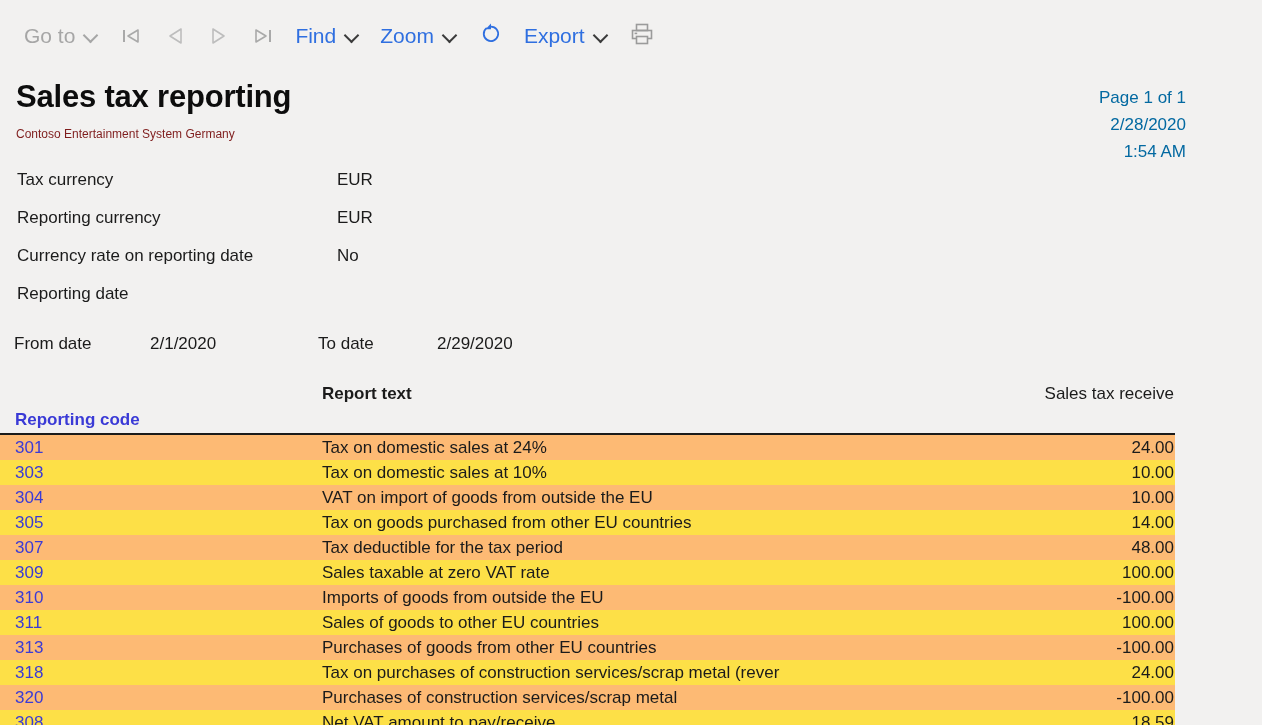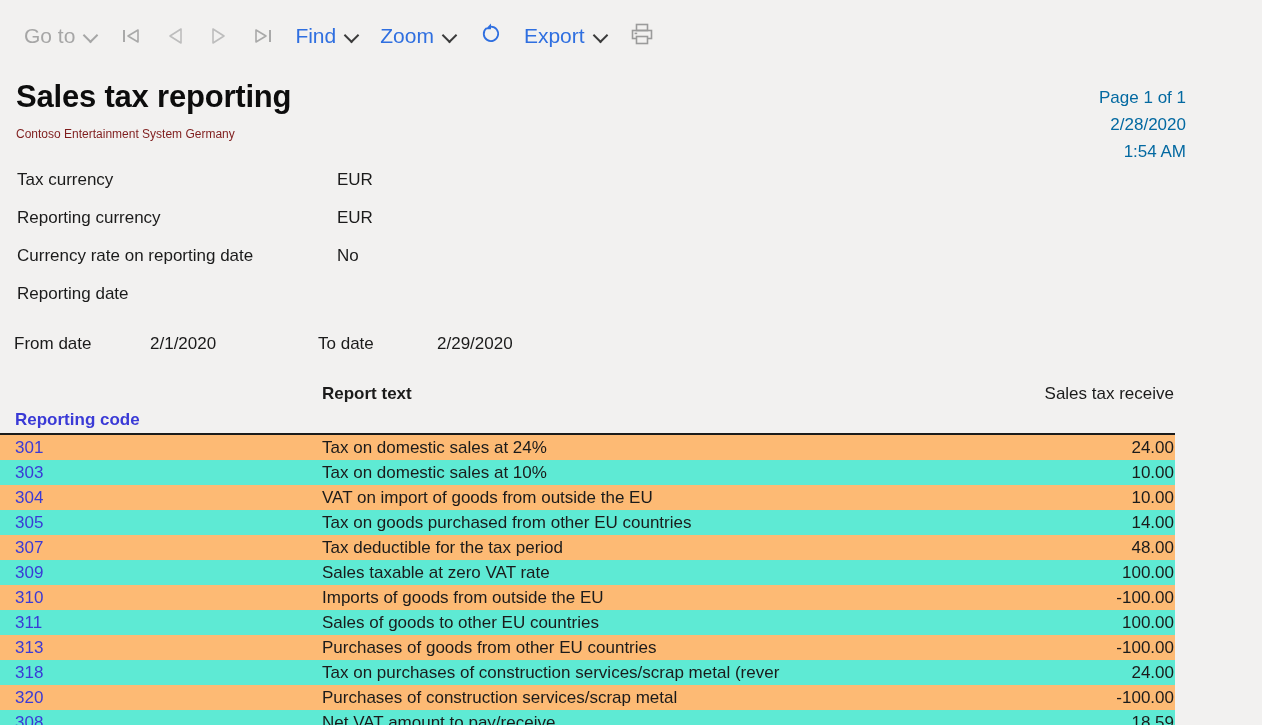--- a/index.html
+++ b/index.html
@@ -143,21 +143,21 @@
     padding-bottom: 3px;
     color: #0d0d0d;
   }
   .tbl-row {
     display: flex;
     font-size: 17px;
     height: 25px;
     align-items: center;
   }
   .tbl-row.odd { background: #fdba74; }
-  .tbl-row.even { background: #5eead4; }
+  .tbl-row.even { background: #fde047; }
   .tbl-row.last { border-bottom: 1px solid #cfcecd; }
 
   .c-code {
     width: 322px;
     padding-left: 15px;
     box-sizing: border-box;
     color: #3a3ad6;
   }
   .c-text {
     width: 690px;

